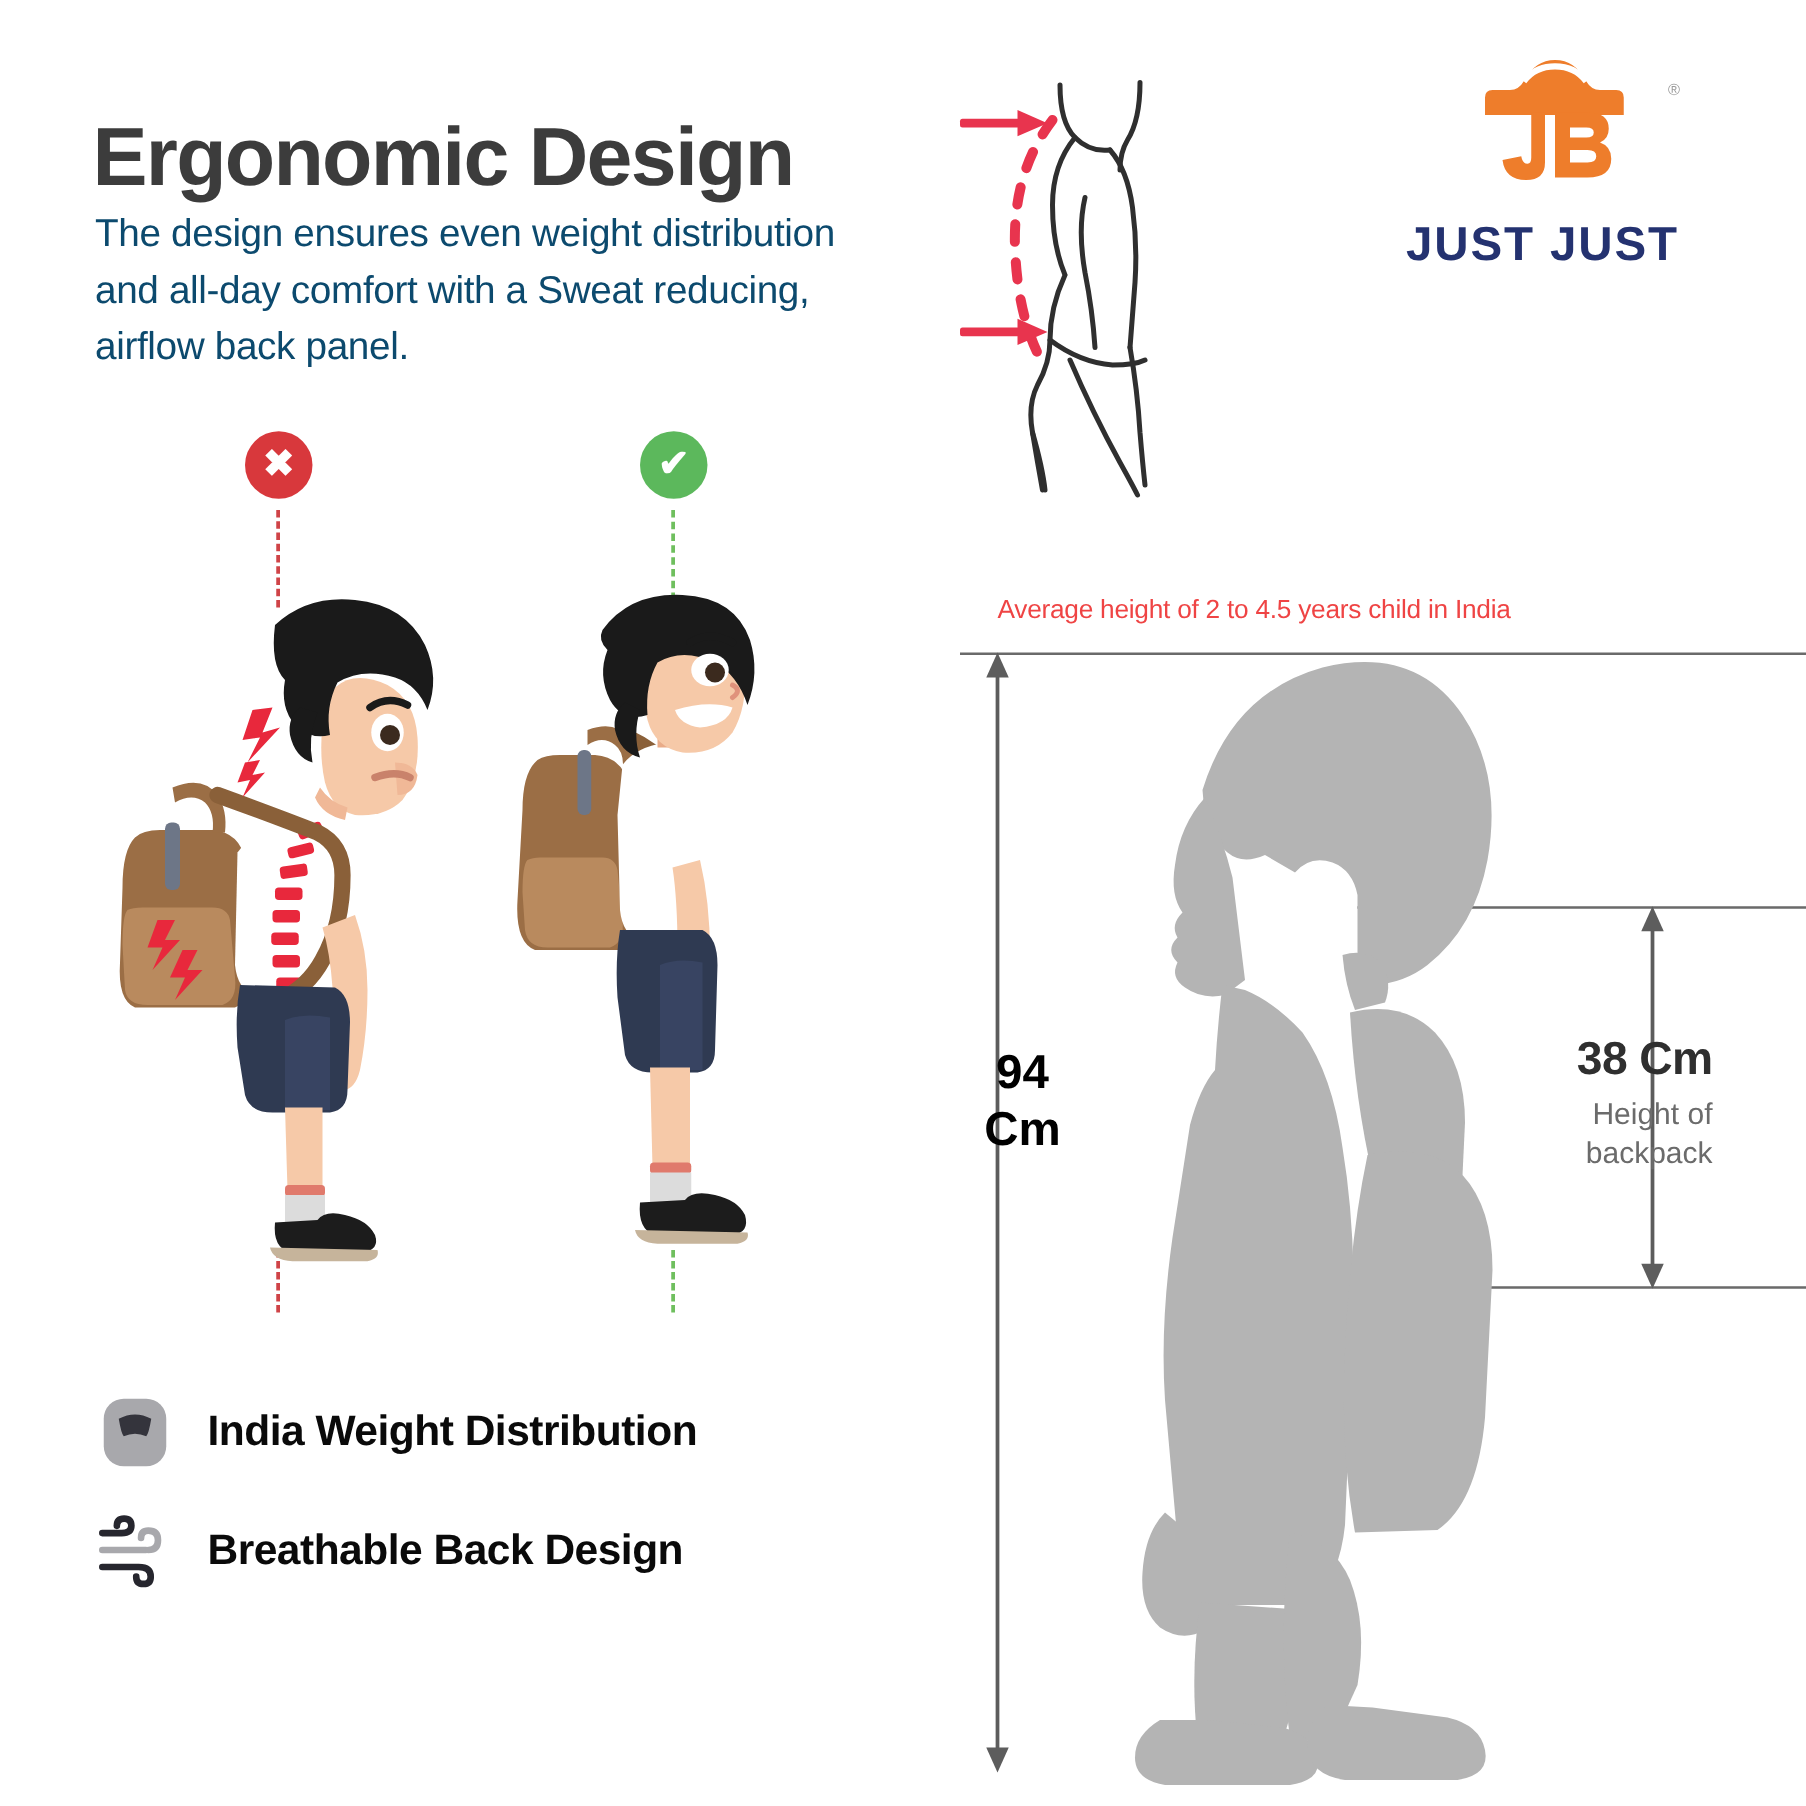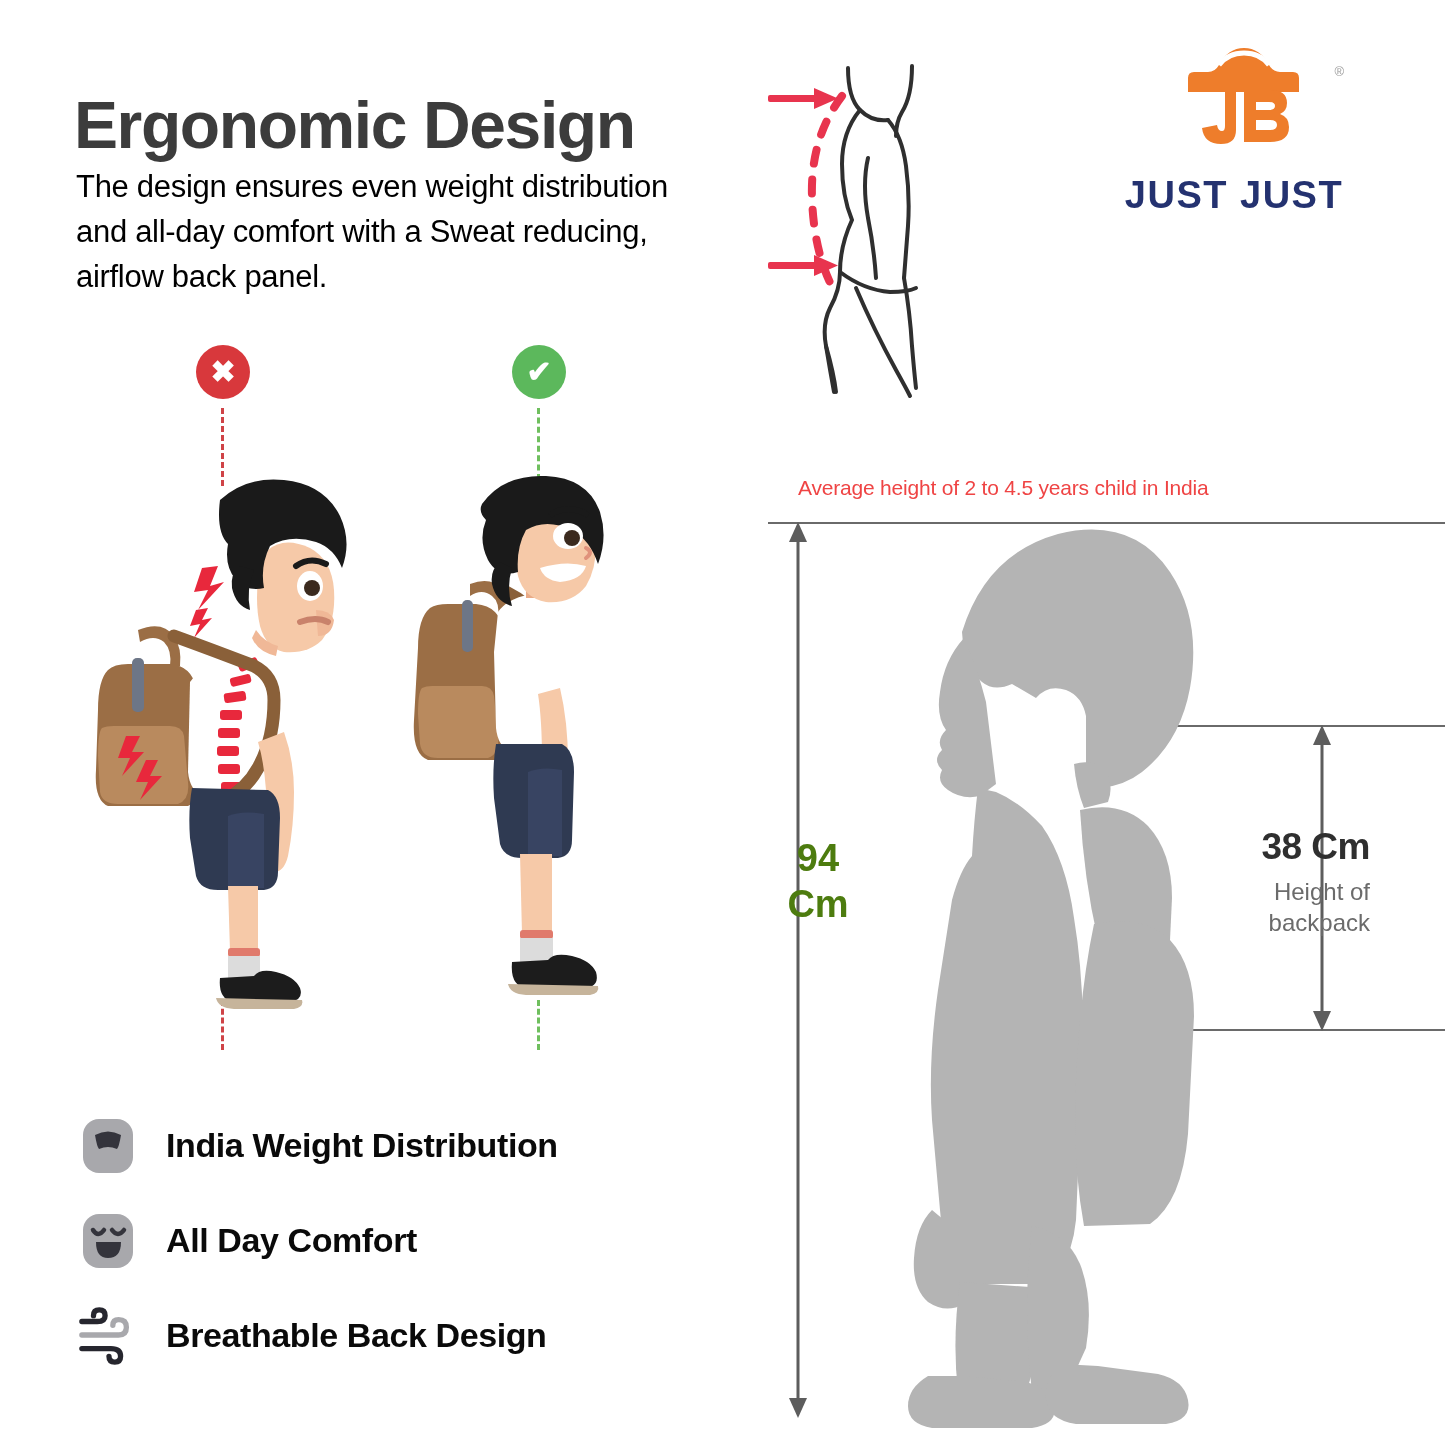--- a/index.html
+++ b/index.html
@@ -11,21 +11,21 @@
   .abs{position:absolute;}
 
   
   #page-title{
     left:74px;top:62px;width:700px;
     font-size:66px;font-weight:bold;color:#3c3c3c;
     letter-spacing:-1.4px;line-height:1.08;margin-top:28px;
   }
   #page-subtitle{
     left:76px;top:165px;width:620px;
-    font-size:31px;color:#000000;line-height:1.45;letter-spacing:-0.3px;
+    font-size:31px;color:#0c4a6e;line-height:1.45;letter-spacing:-0.3px;
   }
 
   
   #brand{left:1084px;top:46px;width:300px;height:170px;text-align:center;}
   #brand-wordmark{
     margin-top:6px;font-size:38px;font-weight:bold;color:#243270;
     letter-spacing:1.5px;
   }
   #brand-reg{
     position:absolute;right:40px;top:18px;font-size:13px;color:#9a9a9a;
@@ -62,21 +62,21 @@
   #avg-height-caption{
     left:798px;top:476px;font-size:21px;color:#ef4444;letter-spacing:-0.2px;
   }
   .rule-h{height:0;border-top:2px solid #6a6a6a;}
   #rule-top{left:768px;top:522px;width:677px;}
   #rule-bag-top{left:1086px;top:725px;width:359px;}
   #rule-bag-bot{left:1086px;top:1029px;width:359px;}
 
   #label-height{
     left:770px;top:835px;width:96px;text-align:center;
-    font-size:38px;font-weight:bold;color:#4d7c0f;line-height:1.22;
+    font-size:38px;font-weight:bold;color:#000000;line-height:1.22;
   }
   #label-bag{
     left:1190px;top:826px;width:180px;text-align:right;
   }
   #label-bag-value{font-size:37px;font-weight:bold;color:#2f2f2f;letter-spacing:-0.5px;}
   #label-bag-caption{margin-top:8px;font-size:24px;color:#6b6b6b;line-height:1.3;}
 
   #silhouette{left:836px;top:520px;}
   #arrow-height{left:776px;top:520px;}
   #arrow-bag{left:1300px;top:723px;}
@@ -244,31 +244,20 @@
   <div class="feature-row">
     <div class="feature-icon">
       <svg width="58" height="58" viewBox="0 0 58 58">
         <rect x="4" y="2" width="50" height="54" rx="16" fill="#a8a8ac"></rect>
         <path d="M16 18 Q29 11 42 18 Q40 30 38 32 Q29 28 20 32 Q18 30 16 18 Z" fill="#34343c"></path>
       </svg>
     </div>
     <div class="feature-label">India Weight Distribution</div>
   </div>
 
-  <div class="feature-row">
-    <div class="feature-icon">
-      <svg width="58" height="58" viewBox="0 0 58 58">
-        <rect x="4" y="2" width="50" height="54" rx="16" fill="#a8a8ac"></rect>
-        <path d="M14 18 Q19 26 25 18" fill="none" stroke="#34343c" stroke-width="4.5" stroke-linecap="round"></path>
-        <path d="M33 18 Q39 26 45 18" fill="none" stroke="#34343c" stroke-width="4.5" stroke-linecap="round"></path>
-        <path d="M17 30 L42 30 Q42 46 29 46 Q17 46 17 30 Z" fill="#34343c"></path>
-      </svg>
-    </div>
-    <div class="feature-label">All Day Comfort</div>
-  </div>
 
   <div class="feature-row">
     <div class="feature-icon">
       <svg width="62" height="62" viewBox="0 0 62 62">
         <g fill="none" stroke-width="5.5" stroke-linecap="round">
           <path d="M4 16 L20 16 Q28 16 28 10 Q28 4 22 4 Q16 4 16 10" stroke="#26262e"></path>
           <path d="M4 30 L40 30" stroke="#a8a8ac"></path>
           <path d="M42 30 Q50 30 50 22 Q50 14 42 14 Q36 14 36 20" stroke="#a8a8ac"></path>
           <path d="M4 44 L34 44 Q44 44 44 52 Q44 58 38 58 Q32 58 32 52" stroke="#26262e"></path>
         </g>

